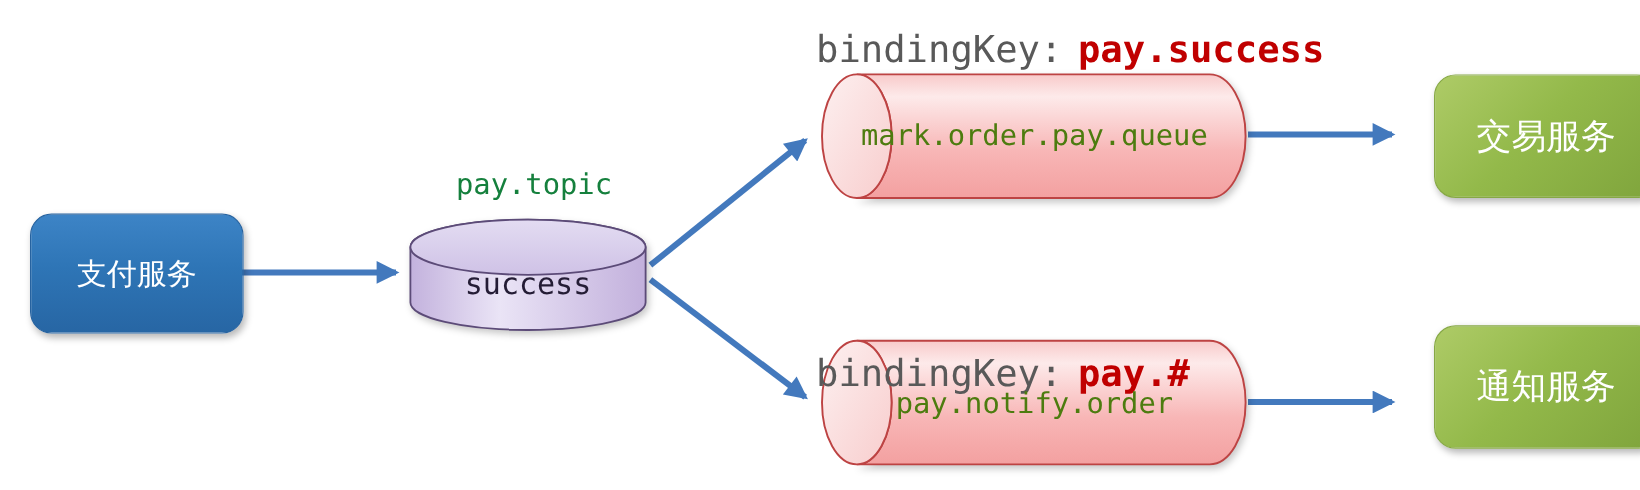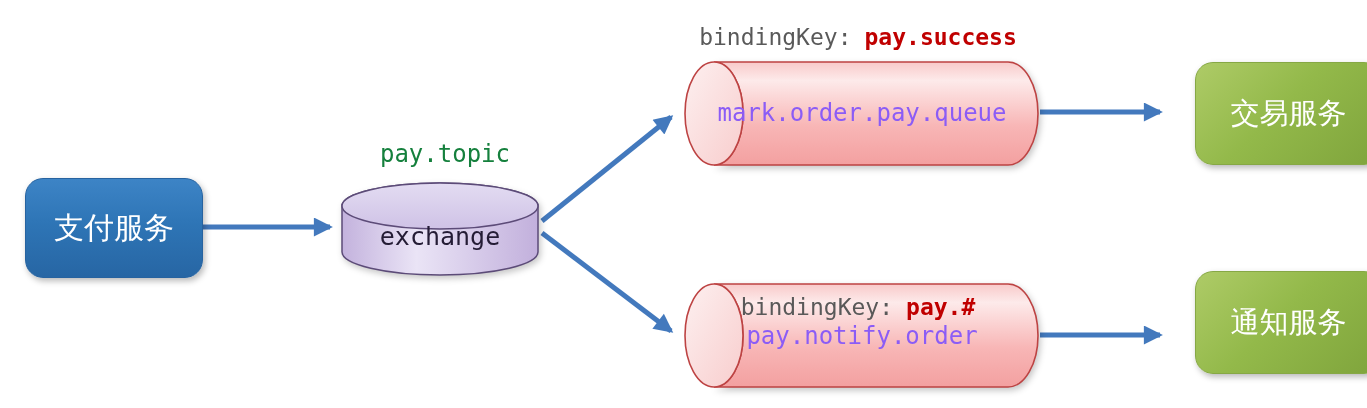--- a/index.html
+++ b/index.html
@@ -18,21 +18,21 @@
     display:flex;align-items:center;justify-content:center;
     color:#ffffff;
     font-family:"DejaVu Sans","Liberation Sans",sans-serif;
     font-weight:400;
     border-radius:18px;
     box-shadow:2px 3px 6px rgba(0,0,0,.28);
     margin-left:23px;
   }
   .node.producer{
     left:2px;top:178px;width:176px;height:98px;
-    font-size:30px;
+    font-size:25px;
     background:linear-gradient(180deg,#3d84c6 0%,#2e75b6 45%,#2766a4 100%);
     border:1px solid #2763a0;
   }
   .node.consumer{
     width:185px;height:101px;font-size:29px;
     background:linear-gradient(135deg,#aecb67 0%,#93b94a 45%,#7fa43c 100%);
     border:1px solid #86a845;
   }
   .node.consumer.top{left:1172px;top:62px;}
   .node.consumer.bottom{left:1172px;top:271px;}
@@ -40,26 +40,26 @@
   
   .topic-label{
     left:340px;top:140px;width:210px;
     text-align:center;font-size:24px;color:#15803d;
   }
   .exchange-label{
     left:342px;top:222px;width:196px;
     text-align:center;font-size:25px;color:#241c35;
   }
   .queue-label{
-    width:320px;text-align:center;font-size:24px;color:#8b5cf6;
+    width:320px;text-align:center;font-size:24px;color:#4d7c0f;
   }
   .queue-label.top{left:702px;top:99px;}
   .queue-label.bottom{left:702px;top:322px;}
   .binding-label{
-    width:356px;text-align:center;font-size:23px;
+    width:356px;text-align:left;font-size:31px;
     color:var(--binding_key_label_color,#595959);
     white-space:nowrap;
   }
   .binding-label.top{left:680px;top:24px;}
   .binding-label.bottom{left:680px;top:255px;margin-top:39px;}
   .binding-label .key-value{
     color:var(--binding_key_value_color,#c00000);
     font-weight:bold;margin-left:13px;
   }
 
@@ -121,21 +121,21 @@
       <path class="queue-shape shape-shadow" fill="url(#gradQueueBody)" d="M714,284 L1008,284 A30,51.5 0 0 1 1008,387 L714,387 A29,51.5 0 0 0 714,284 Z"></path>
       <ellipse class="queue-shape" fill="url(#gradQueueCap)" cx="714" cy="335.5" rx="29" ry="51.5"></ellipse>
     </g>
   </svg>
 
   <div class="node producer abs">
     <span>支付服务</span>
   </div>
 
   <div class="abs topic-label">pay.topic</div>
-  <div class="abs exchange-label">exchange</div>
+  <div class="abs exchange-label">success</div>
 
   <div class="abs binding-label top">
     <span>bindingKey:</span><span class="key-value">pay.success</span>
   </div>
   <div class="abs queue-label top">mark.order.pay.queue</div>
   <div class="node consumer top abs">
     <span>交易服务</span>
   </div>
 
   <div class="abs binding-label bottom">

